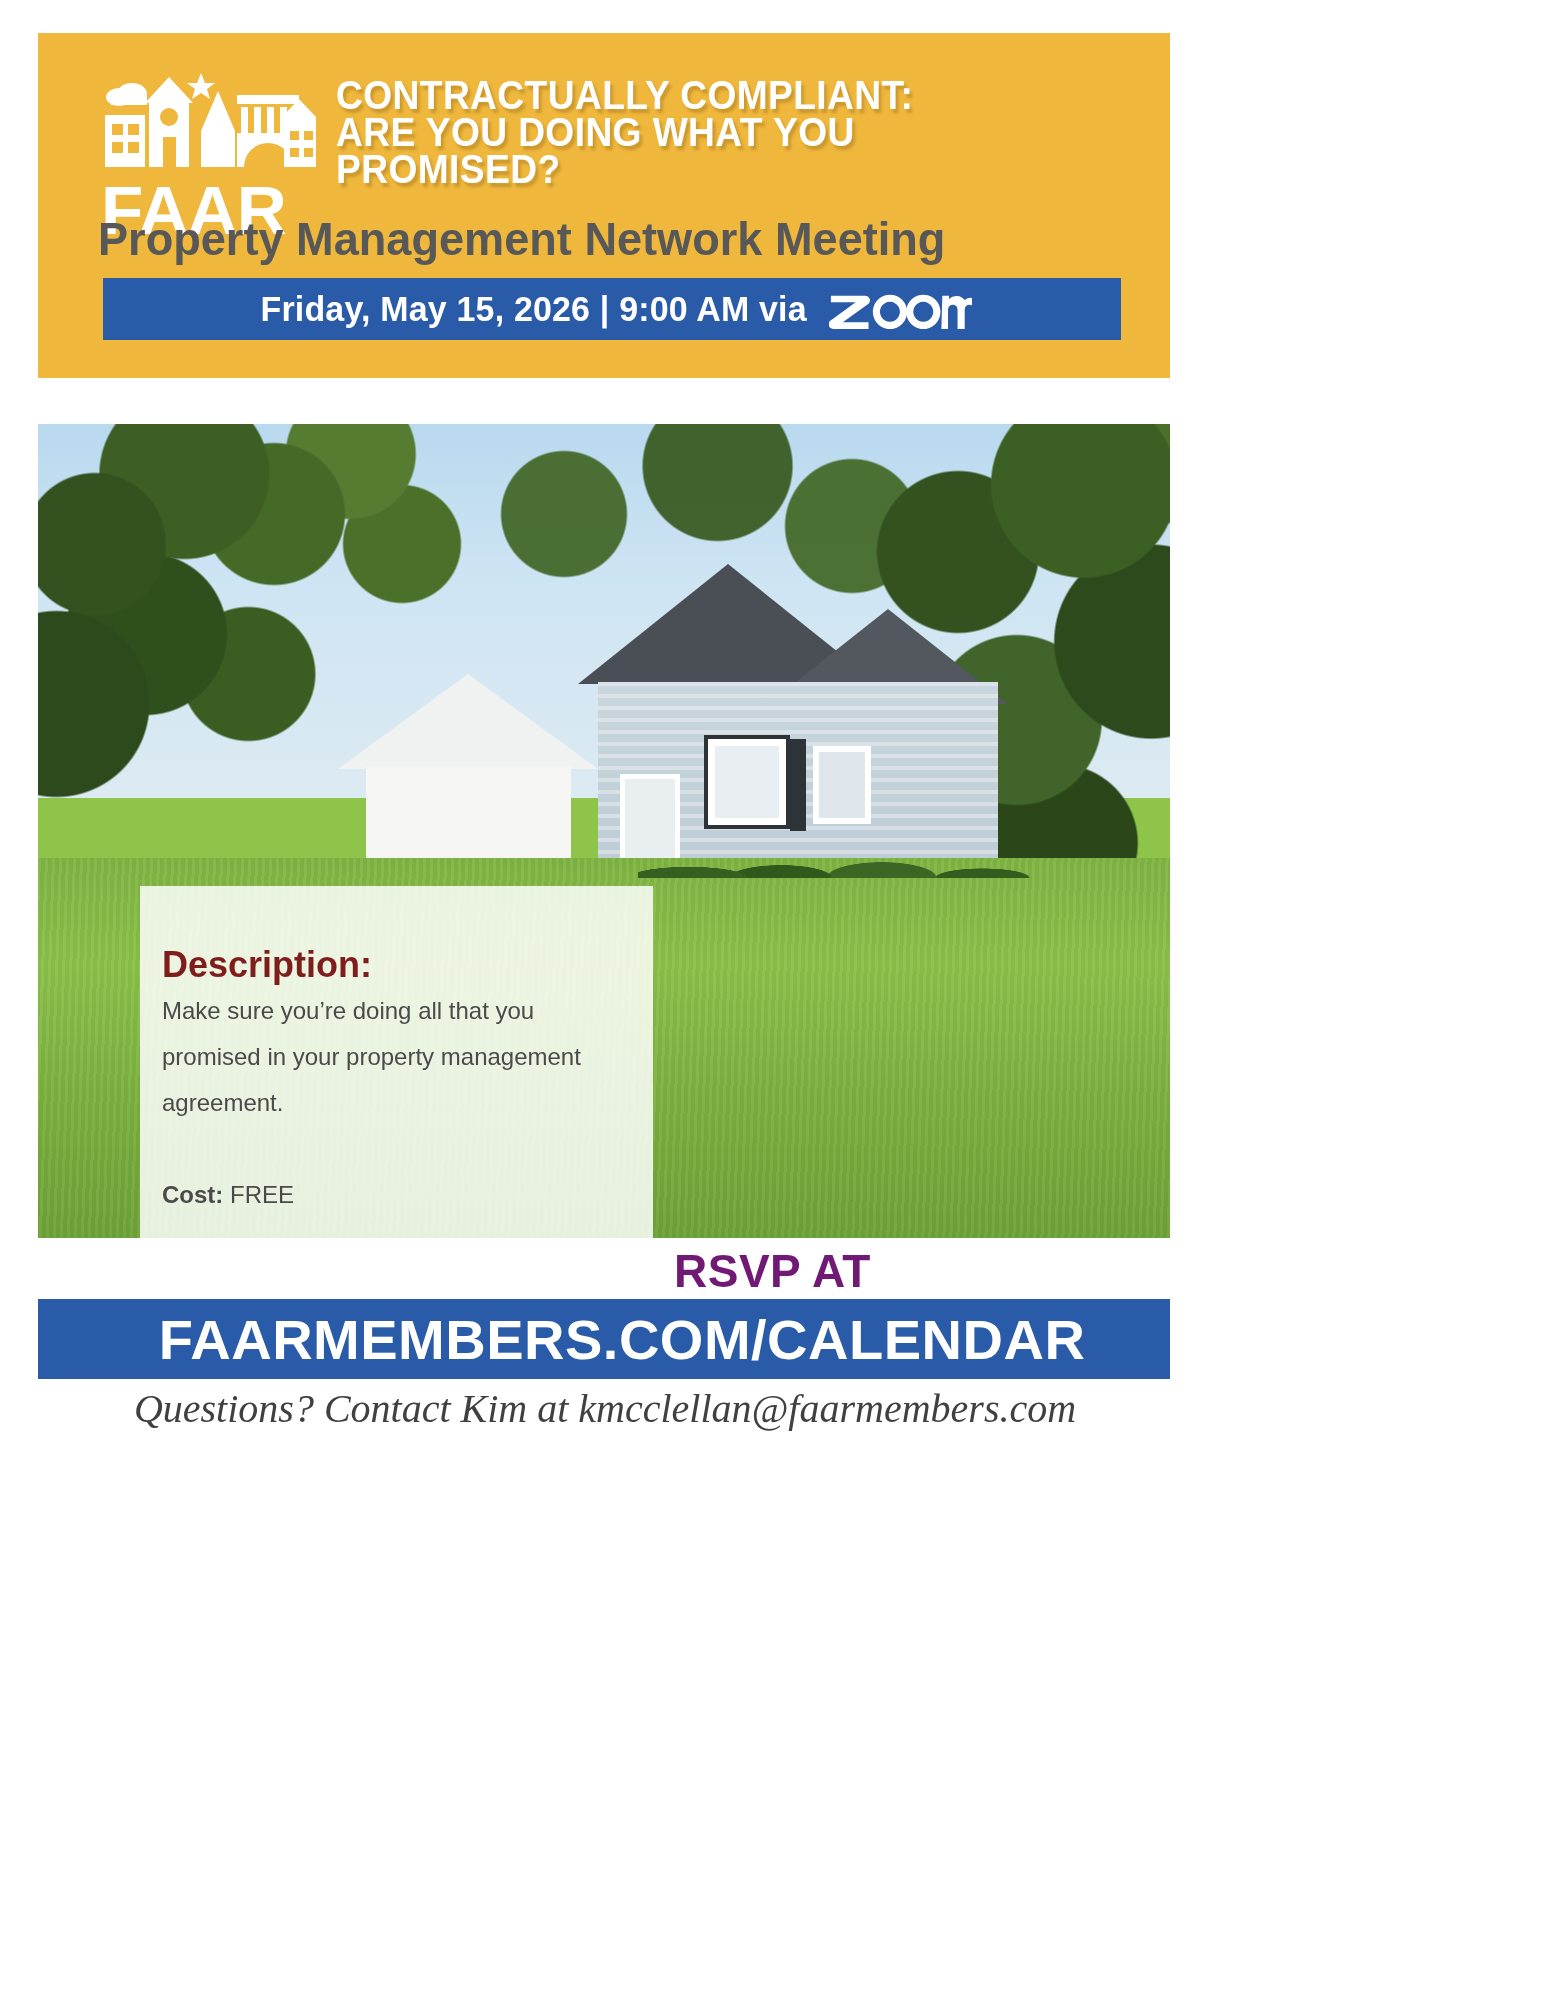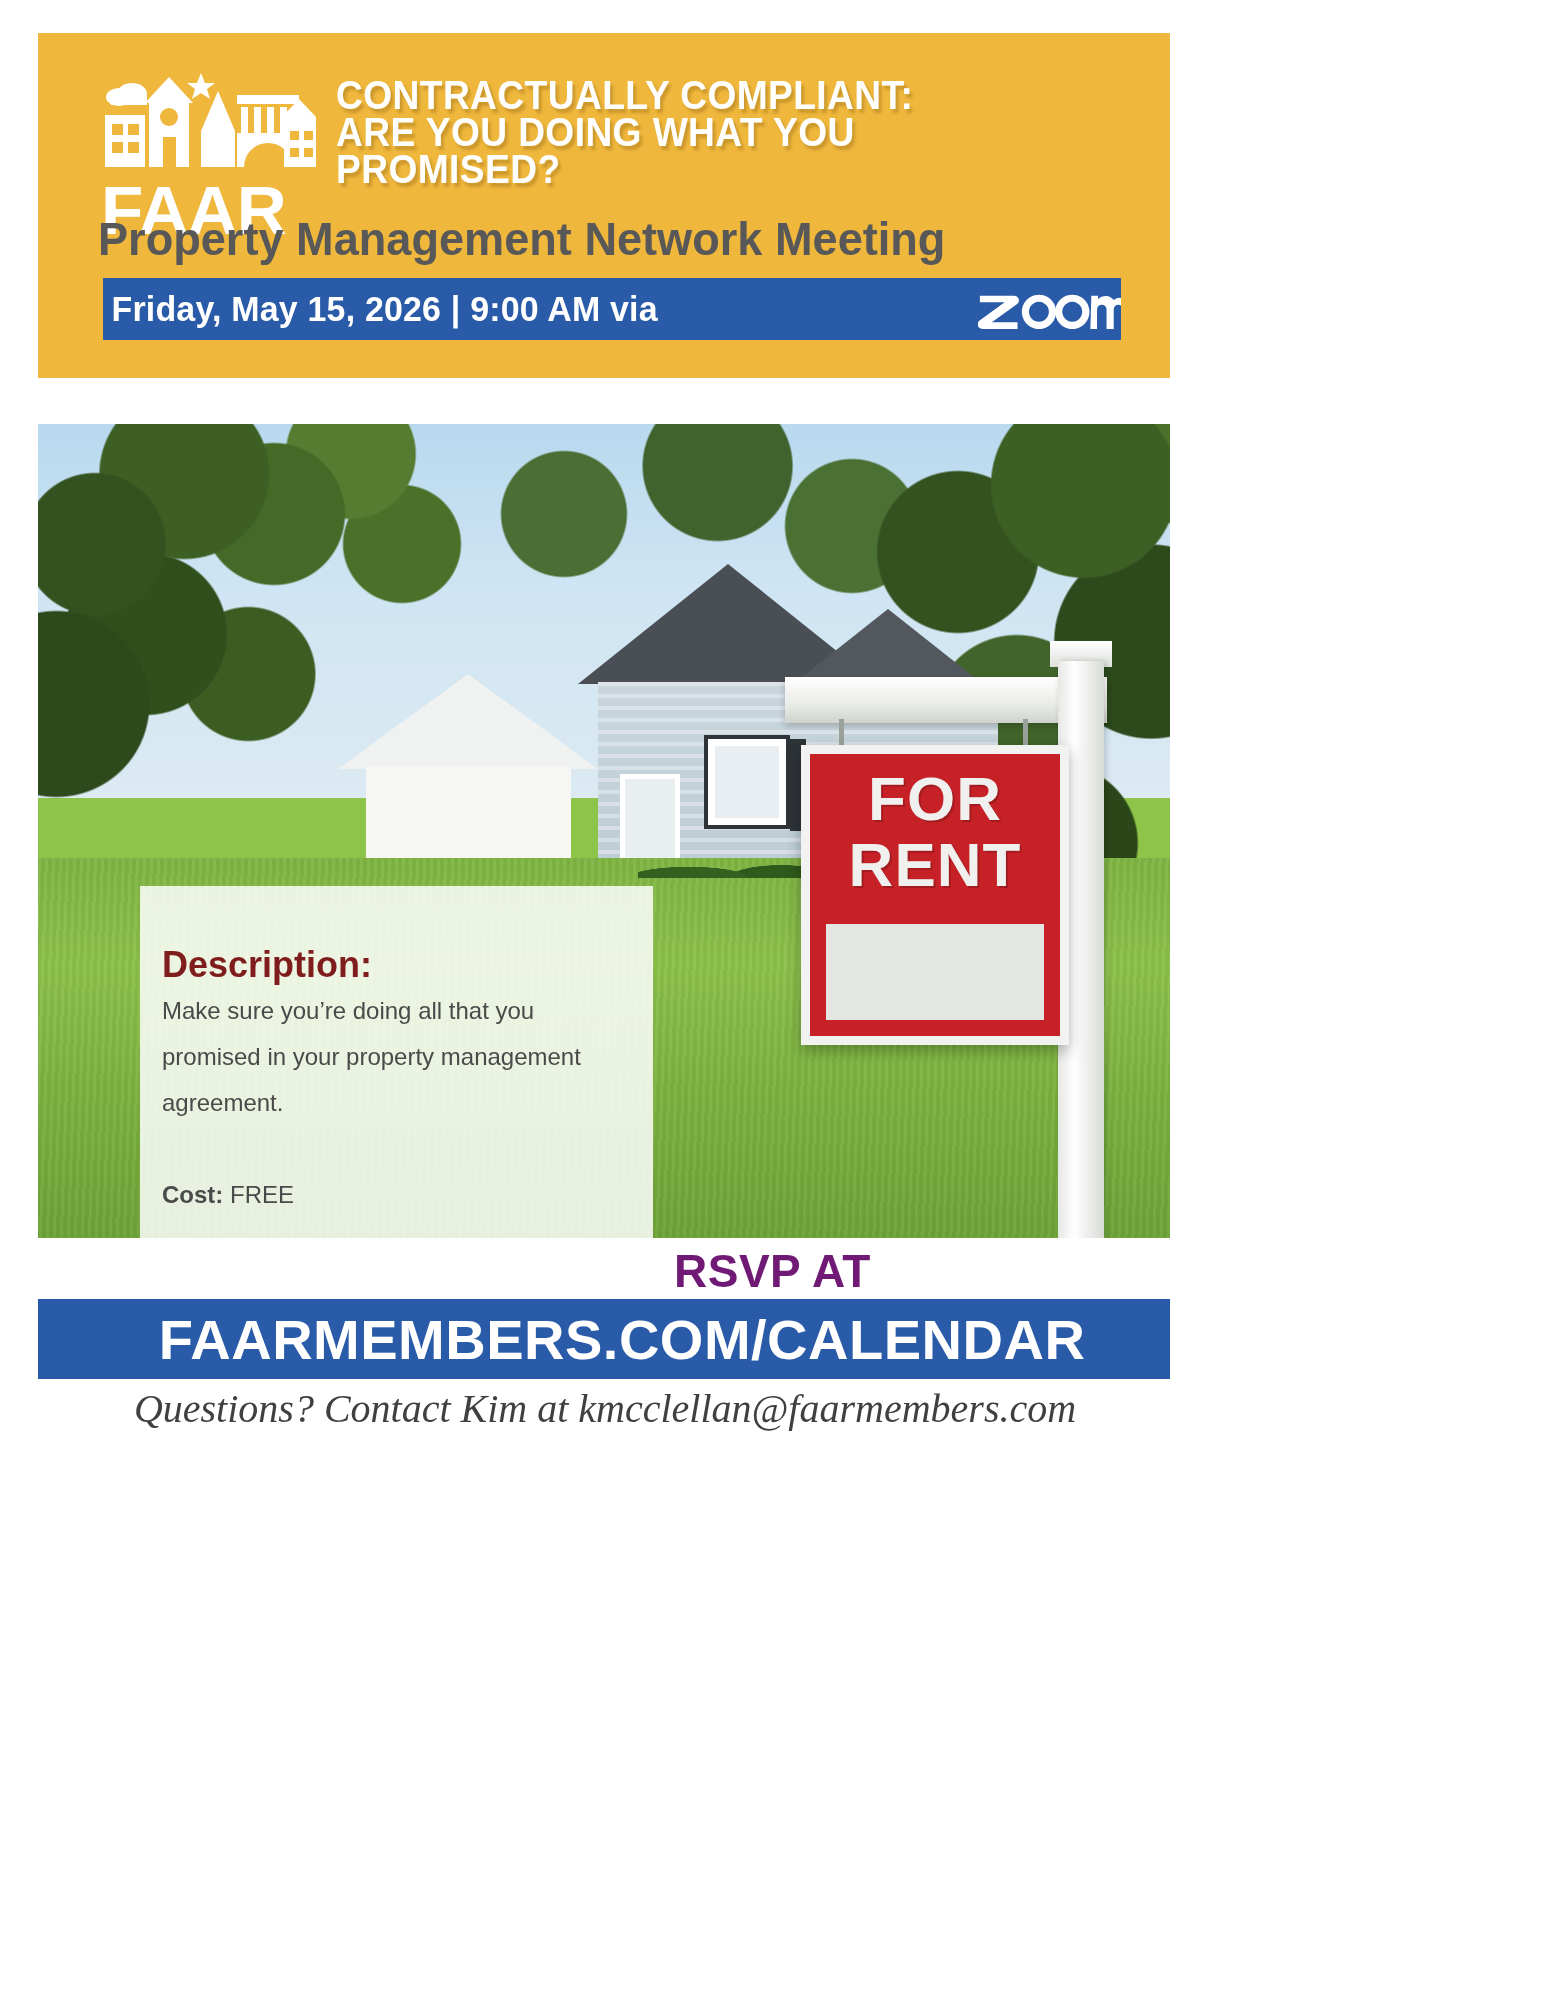--- a/index.html
+++ b/index.html
@@ -58,21 +58,21 @@
     color:#585858;
     transform:scaleX(0.96);
     transform-origin:left top;
     white-space:nowrap;
   }
 
   
   .datebar {
     position:absolute; left:65px; top:245px; width:1018px; height:62px;
     background:#2a5ba8;
-    display:flex; align-items:center; justify-content:space-between;
+    display:flex; align-items:center; justify-content:center;
   }
   .datebar-text {
     font-family:"Liberation Sans", sans-serif;
     font-weight:700; font-size:35px; color:#ffffff;
     letter-spacing:0.2px; white-space:nowrap;
     transform:scaleX(0.97);
   }
   .zoom-mark {
     margin-left:14px; display:inline-flex; align-items:center;
   }
@@ -367,32 +367,20 @@
   </div>
 
   <div class="house2">
     <div class="r"></div>
     <div class="b"></div>
   </div>
 
   <div class="lawn"></div>
   <div class="bushes"></div>
 
-  <div class="sign-wrap">
-    <div class="post-h"></div>
-    <div class="post-cap"></div>
-    <div class="post-v"></div>
-    <div class="hanger-l"></div>
-    <div class="hanger-r"></div>
-    <div class="sign-board">
-      <div class="txt">FOR</div>
-      <div class="txt" style="top:80px;">RENT</div>
-      <div class="blank"></div>
-    </div>
-  </div>
 
   <div class="overlay">
     <div class="ov-h">Description:</div>
     <div class="ov-p">Make sure you’re doing all that you promised in your property management agreement.</div>
     <div class="ov-gap"></div>
     <div class="ov-p"><span class="ov-inline-b">Cost:</span> <span>FREE</span></div>
 
   </div>
 </div>
 

